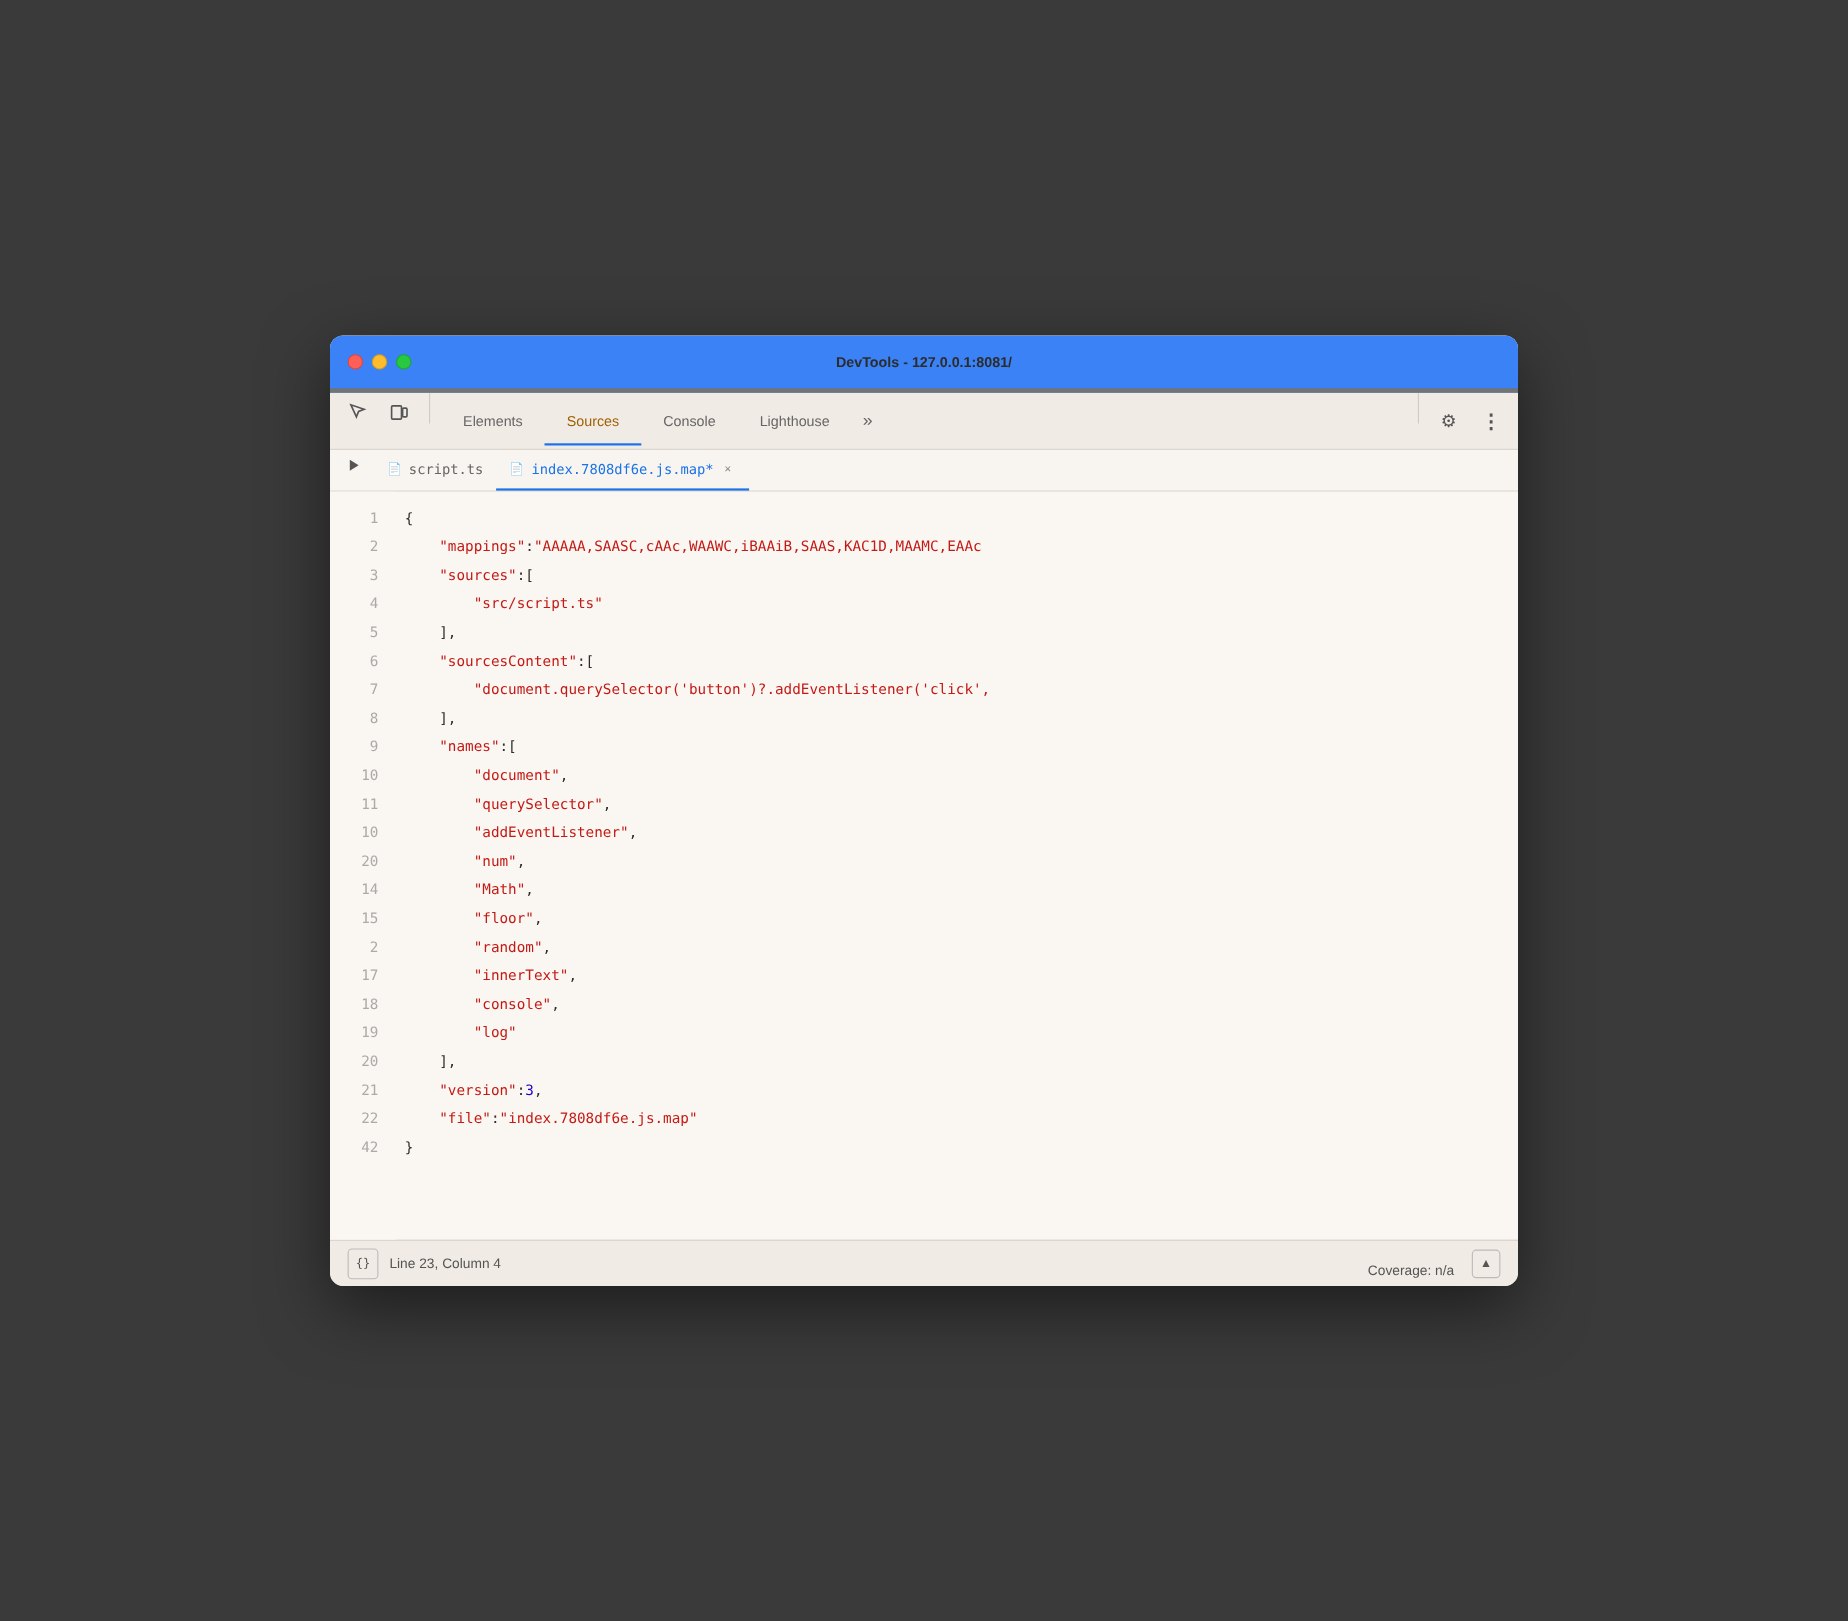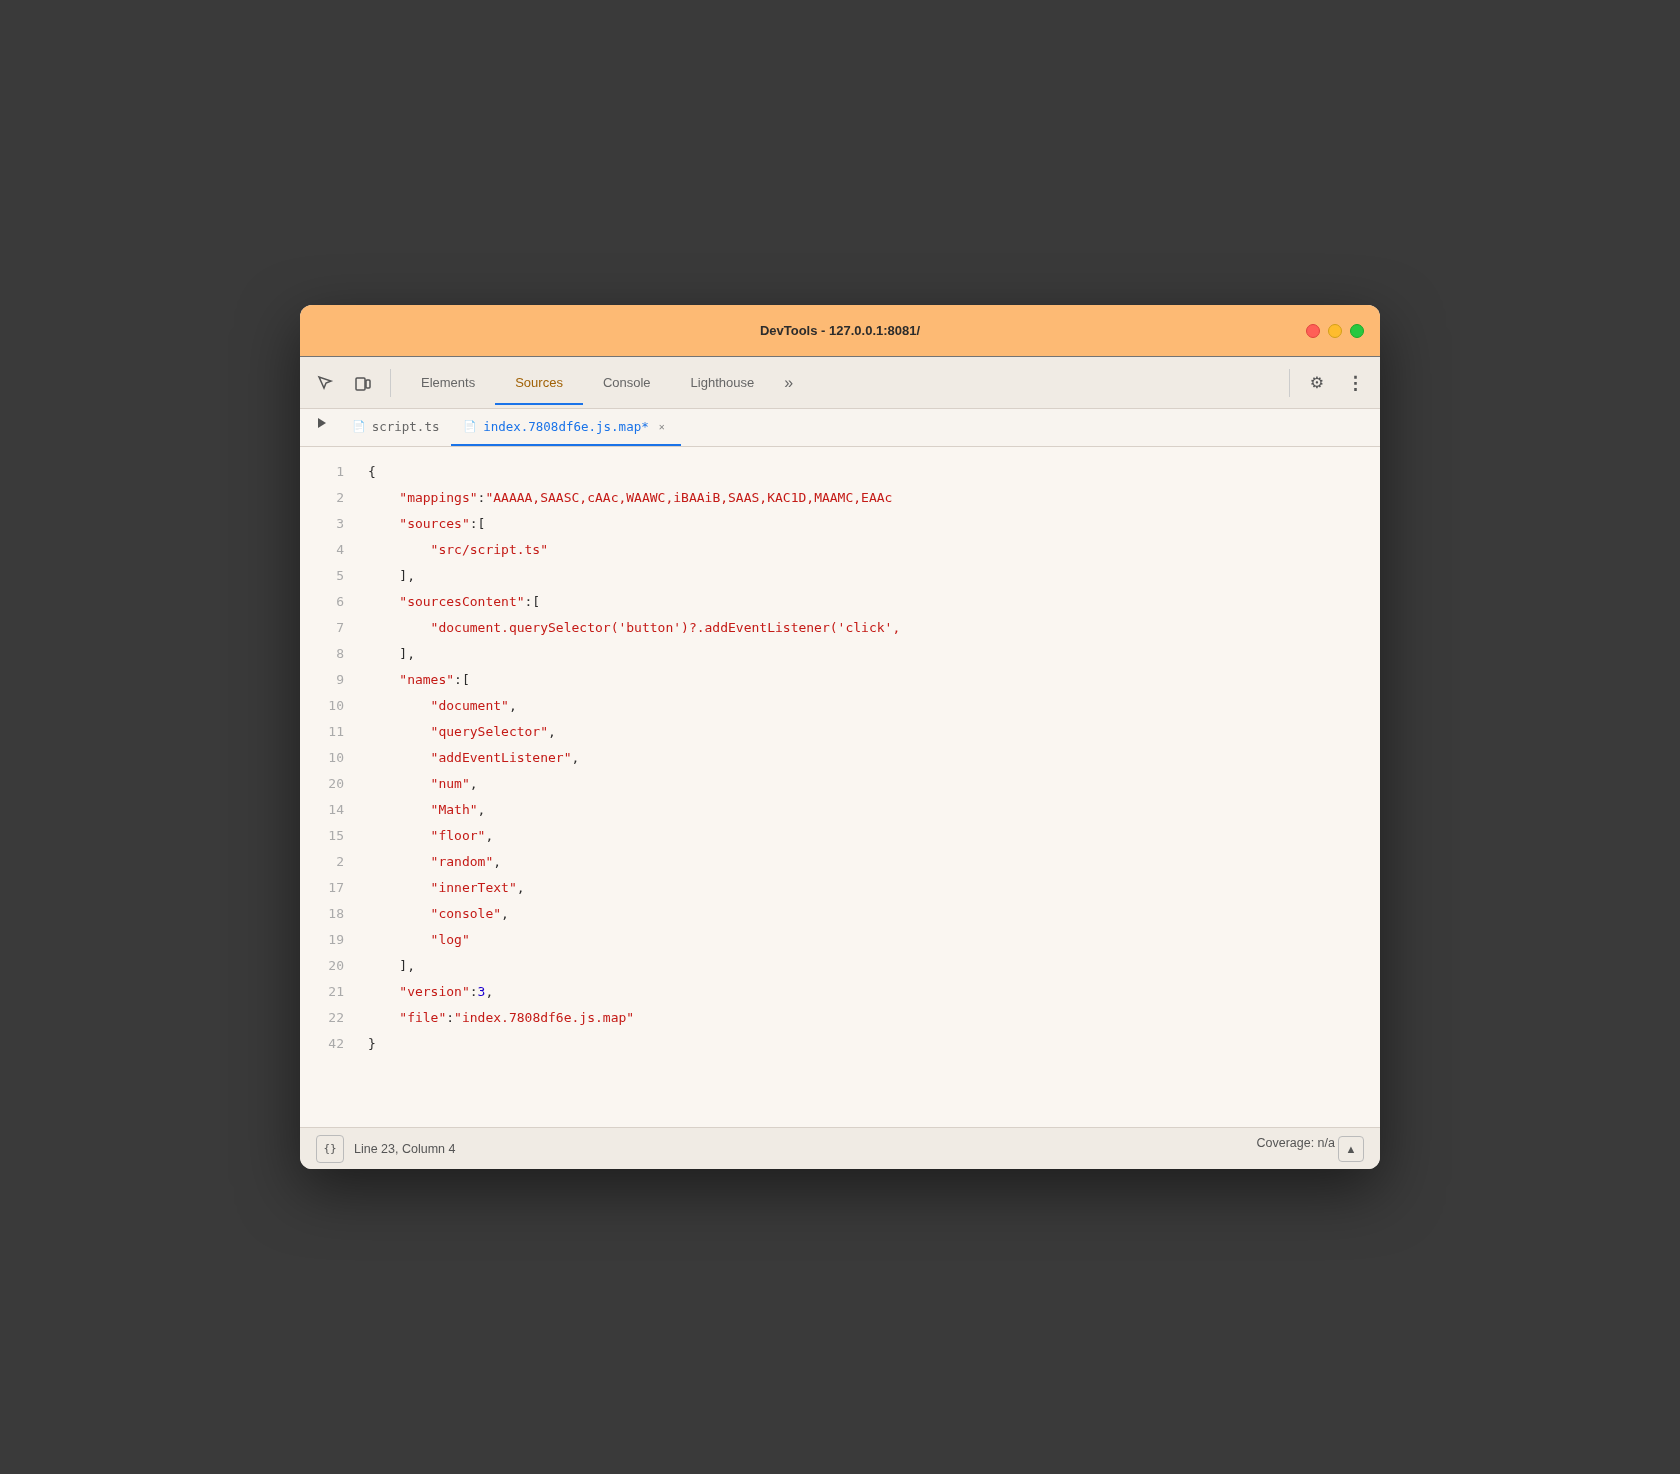--- a/index.html
+++ b/index.html
@@ -20,28 +20,27 @@
     .window {
       width: 1080px;
       background: #f5f0eb;
       border-radius: 12px;
       box-shadow: 0 20px 60px rgba(0,0,0,0.5);
       overflow: hidden;
     }
 
     
     .title-bar {
-      background: #fdba74;
+      background: #3b82f6;
       height: 52px;
       display: flex;
       align-items: center;
       padding: 0 16px;
-      border-bottom: 1px solid #737373;
+      border-bottom: 4px solid #737373;
       position: relative;
-      justify-content: flex-end;
     }
 
     .traffic-lights {
       display: flex;
       gap: 8px;
       align-items: center;
     }
 
     .traffic-light {
       width: 14px;
@@ -60,21 +59,20 @@
       font-size: 13px;
       font-weight: 600;
       color: #2c2c2c;
     }
 
     
     .toolbar {
       background: #f0ebe4;
       height: 52px;
       display: flex;
-      align-items: center;
       padding: 0 8px;
       border-bottom: 1px solid #d8d0c8;
       gap: 4px;
     }
 
     .toolbar-icon-btn {
       width: 34px;
       height: 34px;
       border: none;
       background: transparent;
@@ -261,22 +259,22 @@
 
     .status-bar .status-left {
       display: flex;
       align-items: center;
       gap: 10px;
     }
 
     .status-bar .status-right {
       margin-left: auto;
       display: flex;
-      align-items: flex-start;
-      gap: 3px;
+      align-items: flex-end;
+      gap: 16px;
     }
 
     .format-btn {
       width: 28px;
       height: 28px;
       border: 1px solid #bbb;
       border-radius: 4px;
       background: transparent;
       cursor: pointer;
       display: flex;

